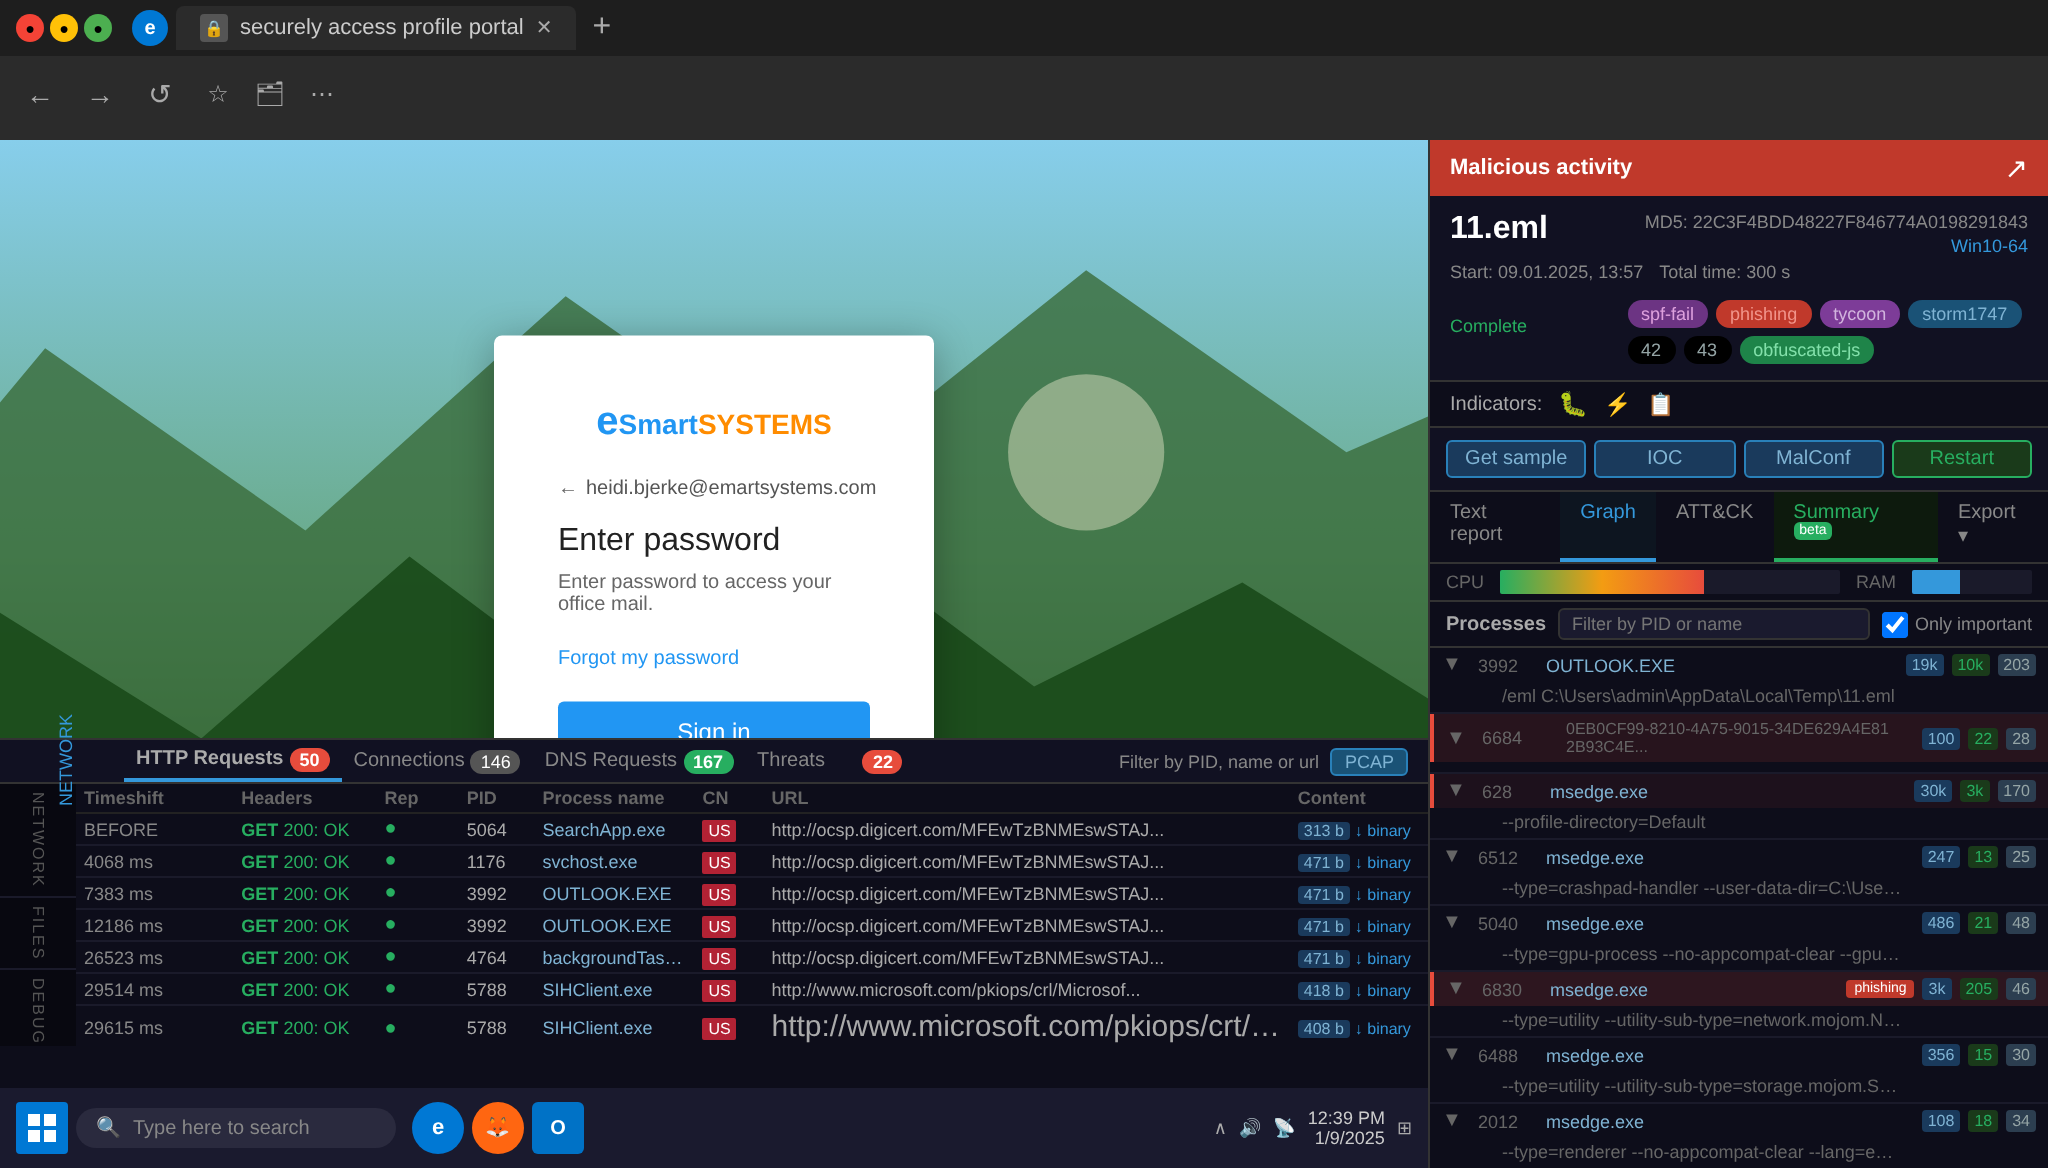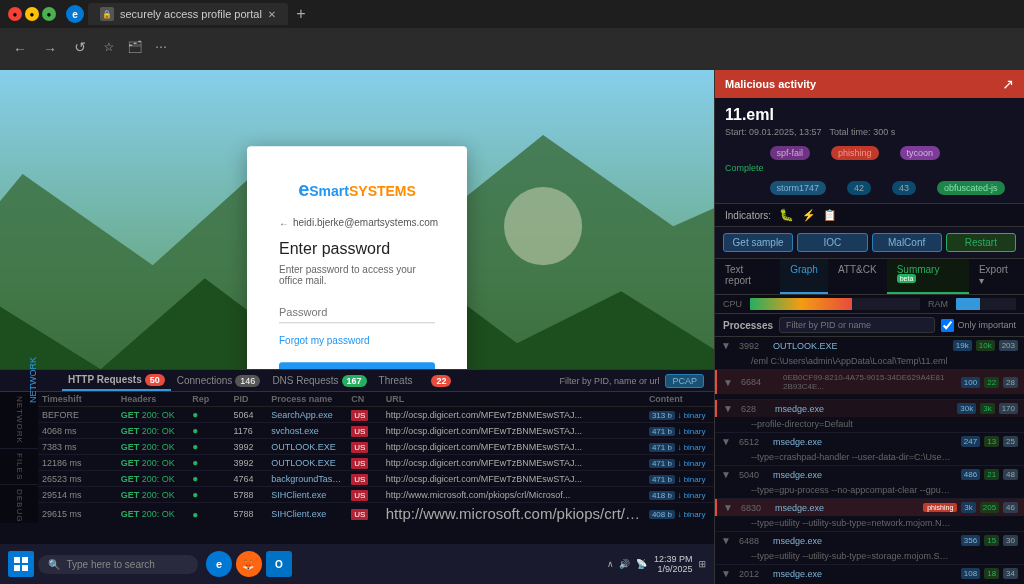--- a/index.html
+++ b/index.html
@@ -55,27 +55,27 @@
     .http-table { width: 100%; font-size: 9px; }
     .http-table th { color: #666; font-weight: 600; padding: 2px 4px; text-align: left; border-bottom: 1px solid #222; background: #0d0d1a; }
     .http-table td { color: #bbb; padding: 2px 4px; border-bottom: 1px solid #1a1a2a; white-space: nowrap; overflow: hidden; max-width: 0; }
     .method-get { color: #27ae60; font-weight: bold; font-size: 9px; }
     .status-ok { color: #27ae60; font-size: 9px; }
 
     
     .right-panel { width: 310px; background: #1a1a2e; border-left: 1px solid #333; display: flex; flex-direction: column; }
     .malware-header { background: #c0392b; padding: 6px 10px; display: flex; align-items: center; justify-content: space-between; }
     .file-info { background: #111122; padding: 8px 10px; border-bottom: 1px solid #333; }
-    .file-badges { display: flex; gap: 21px; margin-top: 6px; flex-wrap: wrap; }
+    .file-badges { display: flex; gap: 4px; margin-top: 6px; flex-wrap: wrap; margin-left: 44px; }
     .badge { border-radius: 10px; padding: 2px 7px; font-size: 9px; font-weight: 500; cursor: pointer; }
     .badge-spf { background: #6c3483; color: #dda0dd; }
     .badge-phish { background: #c0392b; color: #f1948a; }
     .badge-tycoon { background: #7d3c98; color: #d2b4de; }
     .badge-storm { background: #1a5276; color: #7fb3d3; }
-    .badge-num { background: #0c4a6e; color: #95a5a6; }
+    .badge-num { background: #000000; color: #95a5a6; }
     .badge-obfusc { background: #1e8449; color: #82e0aa; }
     .indicators-bar { display: flex; align-items: center; padding: 4px 10px; background: #0d0d1a; border-bottom: 1px solid #333; gap: 8px; }
     .action-buttons { display: flex; gap: 4px; padding: 6px 8px; background: #111122; border-bottom: 1px solid #333; }
     .action-btn { background: #1a3a5c; color: #7fb3d3; border: 1px solid #2980b9; border-radius: 3px; padding: 3px 8px; font-size: 10px; cursor: pointer; flex: 1; text-align: center; }
     .action-btn.restart { background: #1a3a1a; color: #27ae60; border-color: #27ae60; }
     .tabs-bar { display: flex; background: #0d0d1a; border-bottom: 1px solid #333; }
     .tab-item { padding: 5px 10px; font-size: 10px; color: #888; cursor: pointer; border-bottom: 2px solid transparent; }
     .tab-item.active { color: #3498db; border-bottom-color: #3498db; background: #0d1520; }
     .tab-item.summary-tab { color: #27ae60; border-bottom-color: #27ae60; background: #0d1a0d; }
     .beta-badge { background: #27ae60; color: white; border-radius: 3px; font-size: 7px; padding: 1px 3px; vertical-align: super; }
@@ -166,21 +166,20 @@
       <div class="login-modal">
         <div class="login-logo">
           <span style="font-size:20px;color:#2196f3;font-weight:bold;">e</span><span style="color:#2196f3;font-size:14px;font-weight:bold;">Smart</span><span style="color:#ff8c00;font-size:14px;font-weight:bold;">SYSTEMS</span>
         </div>
         <div class="login-email">
           <span style="color:#666;font-size:10px;">← </span>
           <span>heidi.bjerke@emartsystems.com</span>
         </div>
         <div class="login-title">Enter password</div>
         <div class="login-subtitle">Enter password to access your office mail.</div>
-        <input class="login-input" type="password" placeholder="Password" style="">
         <a class="login-forgot">Forgot my password</a>
         <button class="login-btn">Sign in</button>
       </div>
 
       <div class="http-section">
 
         <div style="background:#111122;height:22px;display:flex;align-items:center;padding:0 4px;gap:0;border-bottom:1px solid #333;">
           <div style="display:flex;align-items:center;gap:3px;padding:0 6px;cursor:pointer;height:100%;border-bottom:2px solid transparent;">
             <span style="color:#3498db;font-size:9px;transform:rotate(-90deg);display:inline-block;">NETWORK</span>
           </div>
@@ -349,20 +348,26 @@
     <div class="right-panel">
 
       <div class="malware-header">
         <span style="color:white;font-size:11px;font-weight:bold;">Malicious activity</span>
         <span style="color:white;font-size:14px;cursor:pointer;">↗</span>
       </div>
 
       <div class="file-info">
         <div style="display:flex;justify-content:space-between;align-items:flex-start;">
           <span style="color:white;font-size:16px;font-weight:bold;">11.eml</span>
+          <div style="text-align:right;">
+            <div style="color:#888;font-size:9px;"><span>MD5: </span><span>22C3F4BDD48227F846774A0198291843</span></div>
+            <div style="color:#888;font-size:9px;margin-top:2px;">
+              <span style="color:#3498db;">Win10-64</span>
+            </div>
+          </div>
         </div>
         <div style="display:flex;gap:8px;margin-top:3px;font-size:9px;color:#888;">
           <span><span>Start:</span> <span>09.01.2025, 13:57</span></span>
           <span><span>Total time:</span> <span>300 s</span></span>
         </div>
         <div style="display:flex;align-items:center;gap:6px;margin-top:3px;">
           <span style="color:#27ae60;font-size:9px;">Complete</span>
           <div class="file-badges">
             <span class="badge badge-spf">spf-fail</span>
             <span class="badge badge-phish">phishing</span>

